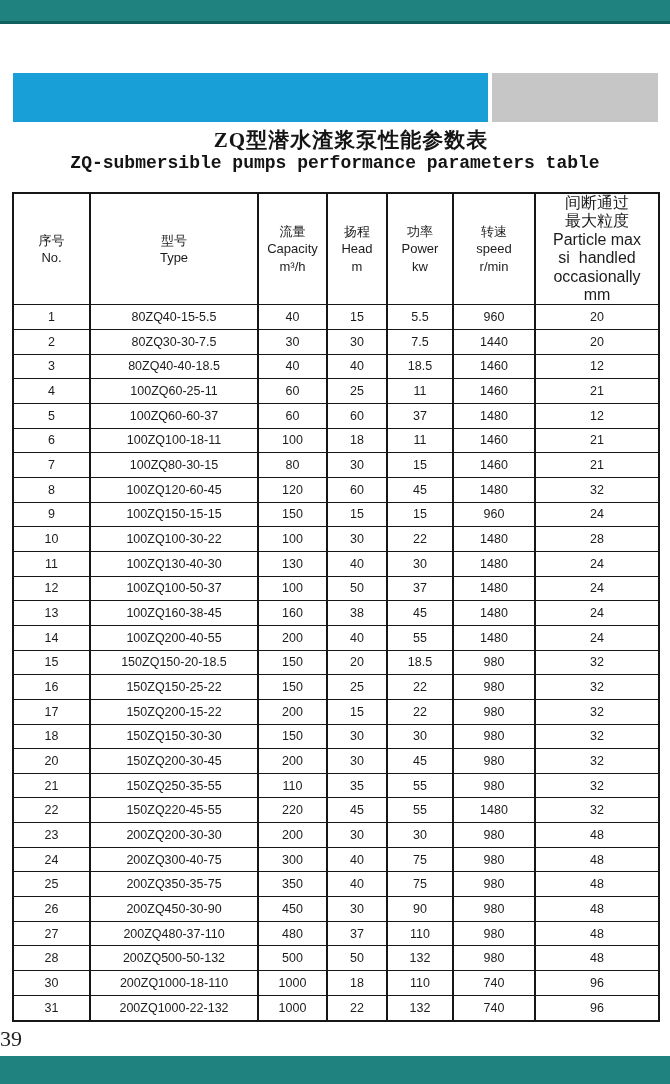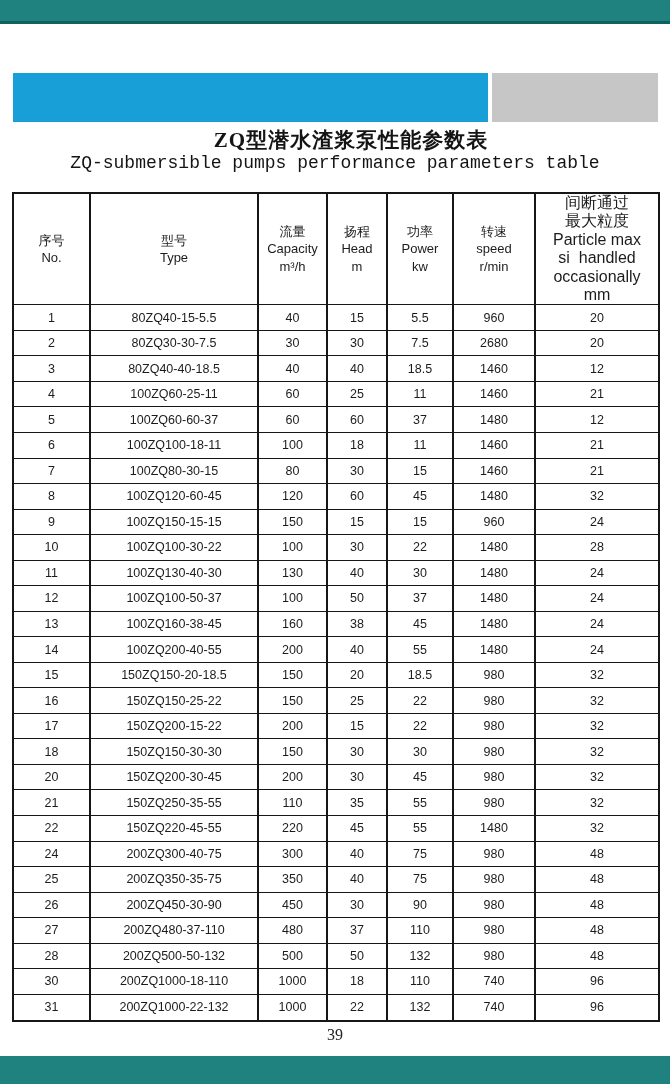--- a/index.html
+++ b/index.html
@@ -15,39 +15,39 @@
   .banner-blue { position:absolute; left:13px; top:0; width:475px; height:49px; background:var(--blue); }
   .banner-gray { position:absolute; left:492px; top:0; width:166px; height:49px; background:var(--gray); }
   .title-cn {
     position:absolute; top:126px; left:16px; width:670px; margin:0;
     text-align:center; font-family:"Liberation Serif", serif;
     font-size:21px; font-weight:700; color:#141414; letter-spacing:1px;
   }
   .title-en {
     position:absolute; top:153px; left:0; width:670px; margin:0;
     text-align:center; font-family:"Liberation Mono", monospace;
-    font-size:18px; font-weight:400; color:#141414;
+    font-size:18px; font-weight:700; color:#141414;
   }
   table.params {
     position:absolute; left:12px; top:192px; width:646px; height:830px;
     border-collapse:collapse; table-layout:fixed;
     border:2px solid #161616;
   }
   .params th, .params td {
     border:1px solid #161616; border-left-width:2px; border-right-width:2px;
     text-align:center; vertical-align:middle; color:#1c1c1c; padding:0 2px;
     overflow:hidden;
   }
   .params thead tr { height:73px; }
   .params th { font-size:13px; font-weight:400; line-height:1.35; white-space:pre; }
   .params th:last-child { font-size:16px; line-height:1.15; }
   .params td { font-size:12.5px; }
   .page-number {
-    position:absolute; top:1026px; left:0; width:670px; text-align:center;
-    font-family:"Liberation Serif", serif; font-size:16px; color:#222222;
+    position:absolute; top:1026px; left:0; width:670px; text-align:left;
+    font-family:"Liberation Serif", serif; font-size:22px; color:#222222;
   }
   .bottom-bar {
     position:absolute; top:1056px; left:0; width:670px; height:28px;
     background:var(--teal);
   }
 </style>
 </head>
 <body>
 
 <div class="page">
@@ -106,21 +106,21 @@
           <td>5.5</td>
           <td>960</td>
           <td>20</td>
         </tr>
         <tr>
           <td>2</td>
           <td>80ZQ30-30-7.5</td>
           <td>30</td>
           <td>30</td>
           <td>7.5</td>
-          <td>2680</td>
+          <td>1440</td>
           <td>20</td>
         </tr>
         <tr>
           <td>3</td>
           <td>80ZQ40-40-18.5</td>
           <td>40</td>
           <td>40</td>
           <td>18.5</td>
           <td>1460</td>
           <td>12</td>
@@ -281,20 +281,29 @@
         <tr>
           <td>22</td>
           <td>150ZQ220-45-55</td>
           <td>220</td>
           <td>45</td>
           <td>55</td>
           <td>1480</td>
           <td>32</td>
         </tr>
         <tr>
+          <td>23</td>
+          <td>200ZQ200-30-30</td>
+          <td>200</td>
+          <td>30</td>
+          <td>30</td>
+          <td>980</td>
+          <td>48</td>
+        </tr>
+        <tr>
           <td>24</td>
           <td>200ZQ300-40-75</td>
           <td>300</td>
           <td>40</td>
           <td>75</td>
           <td>980</td>
           <td>48</td>
         </tr>
         <tr>
           <td>25</td>

